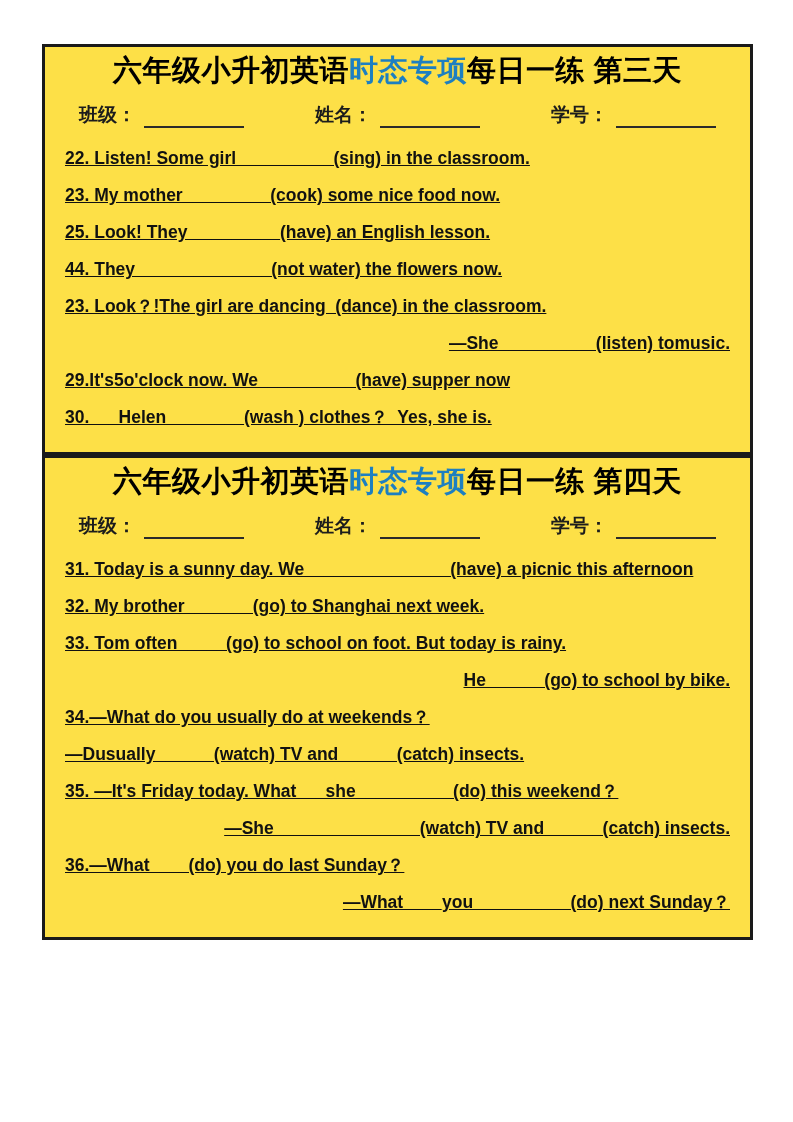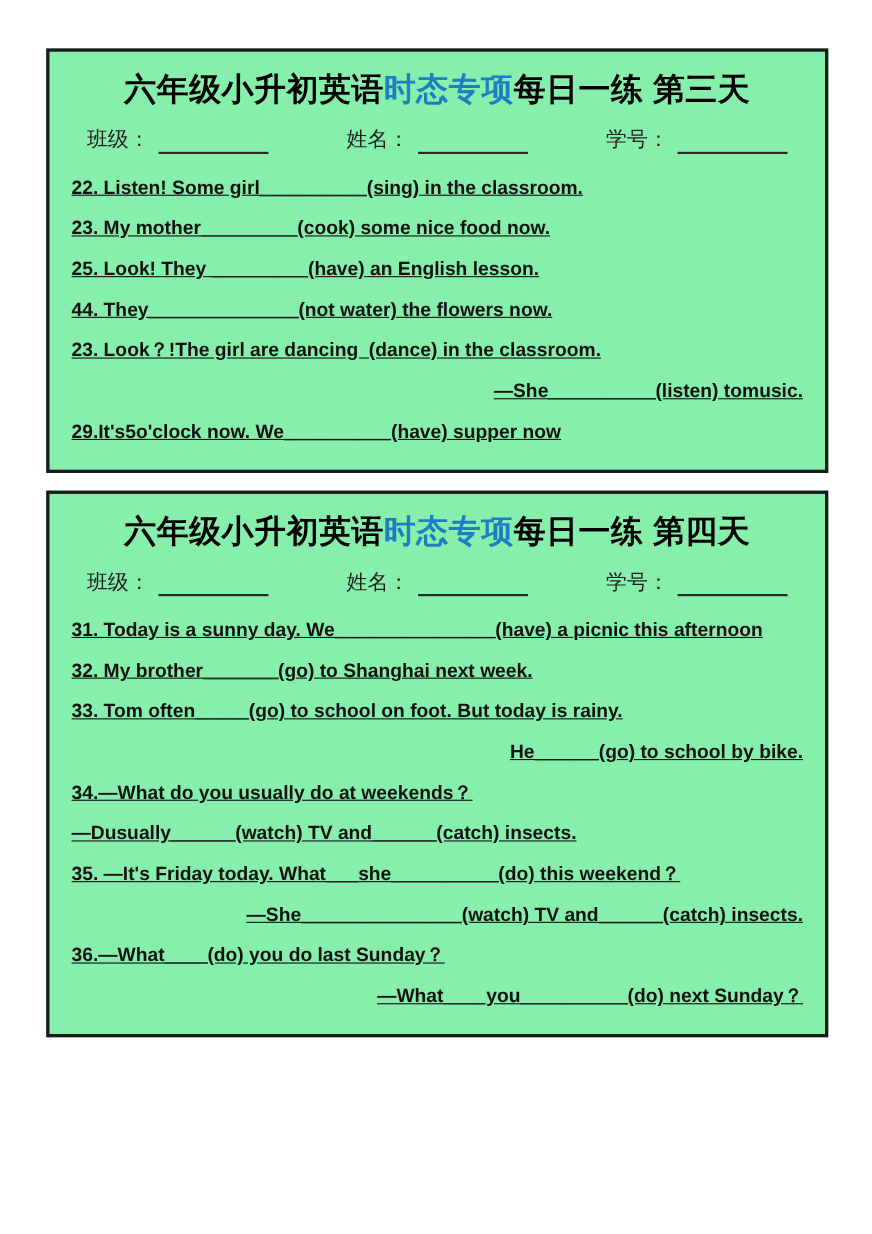--- a/index.html
+++ b/index.html
@@ -7,41 +7,40 @@
   html, body { margin: 0; padding: 0; }
   body {
     width: 793px; height: 1122px;
     background: #ffffff;
     font-family: "Liberation Sans", sans-serif;
     color: var(--ink);
   }
   .sheet { padding: 44px 40px 0 42px; }
   .card {
     border: 3px solid var(--line);
-    padding: 16px 20px 16px 20px;
-    margin-bottom: 16px;
-    background: #86efac;
+    padding: 4px 20px 16px 20px;
+    background: #fde047;
   }
   .title {
     text-align: center;
     font-size: 29px;
     font-weight: 700;
     letter-spacing: 0.5px;
     color: #000;
     line-height: 1.35;
     white-space: pre;
   }
   .title .hl { color: var(--accent); }
   .fields {
     display: flex;
     justify-content: space-between;
     align-items: flex-end;
     margin: 12px 14px 6px 14px;
     font-size: 19px;
-    font-weight: 400;
+    font-weight: 700;
     color: #1c1c1c;
   }
   .field { display: flex; align-items: flex-end; }
   .blank-line {
     display: inline-block;
     width: 100px;
     height: 20px;
     margin-left: 8px;
     border-bottom: 2px solid #2a2a2a;
   }
@@ -79,20 +78,21 @@
     </div>
 
     <div class="items">
         <div class="item">22. Listen! Some girl__________(sing) in the classroom.</div>
         <div class="item">23. My mother_________(cook) some nice food now.</div>
         <div class="item">25. Look! They _________(have) an English lesson.</div>
         <div class="item">44. They______________(not water) the flowers now.</div>
         <div class="item">23. Look？!The girl are dancing  (dance) in the classroom.</div>
         <div class="item indent">—She__________(listen) tomusic.</div>
         <div class="item">29.It's5o'clock now. We__________(have) supper now</div>
+        <div class="item">30.___Helen________(wash ) clothes？  Yes, she is.</div>
       </div>
   </div>
 
   <div class="card">
     <div class="title"><span>六年级小升初英语</span><span class="hl">时态专项</span><span>每日一练 第四天</span></div>
 
     <div class="fields">
       <div class="field">
         <span>班级：</span>
         <span class="blank-line"></span>

